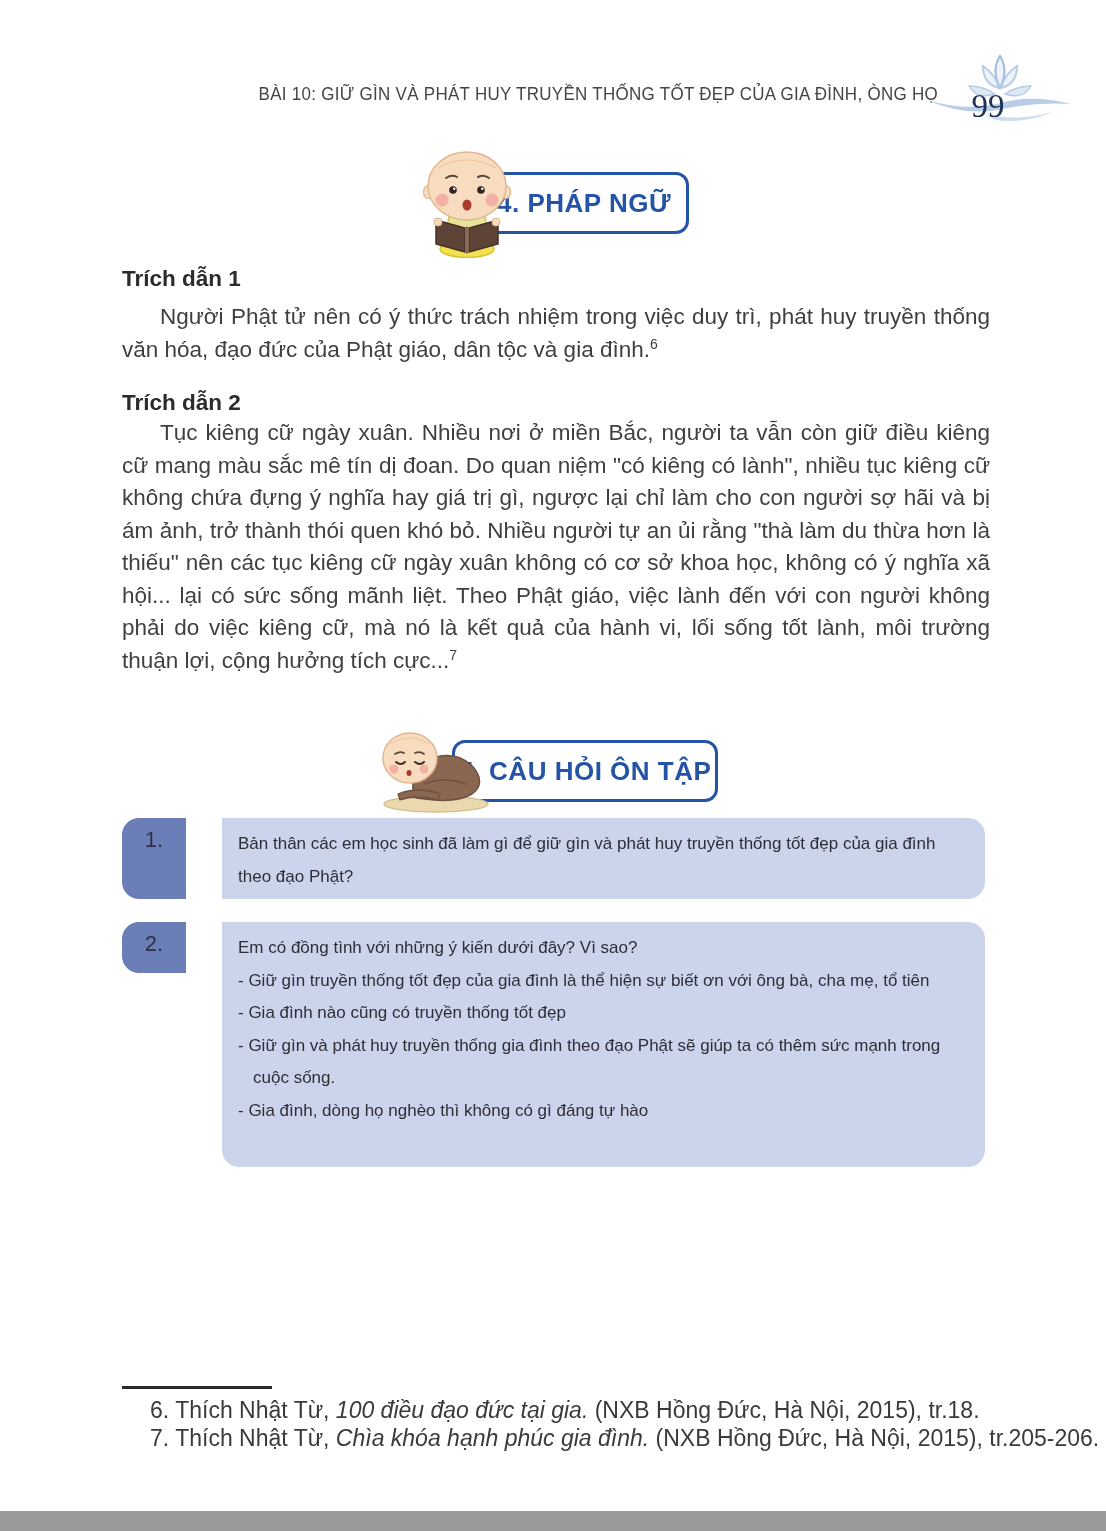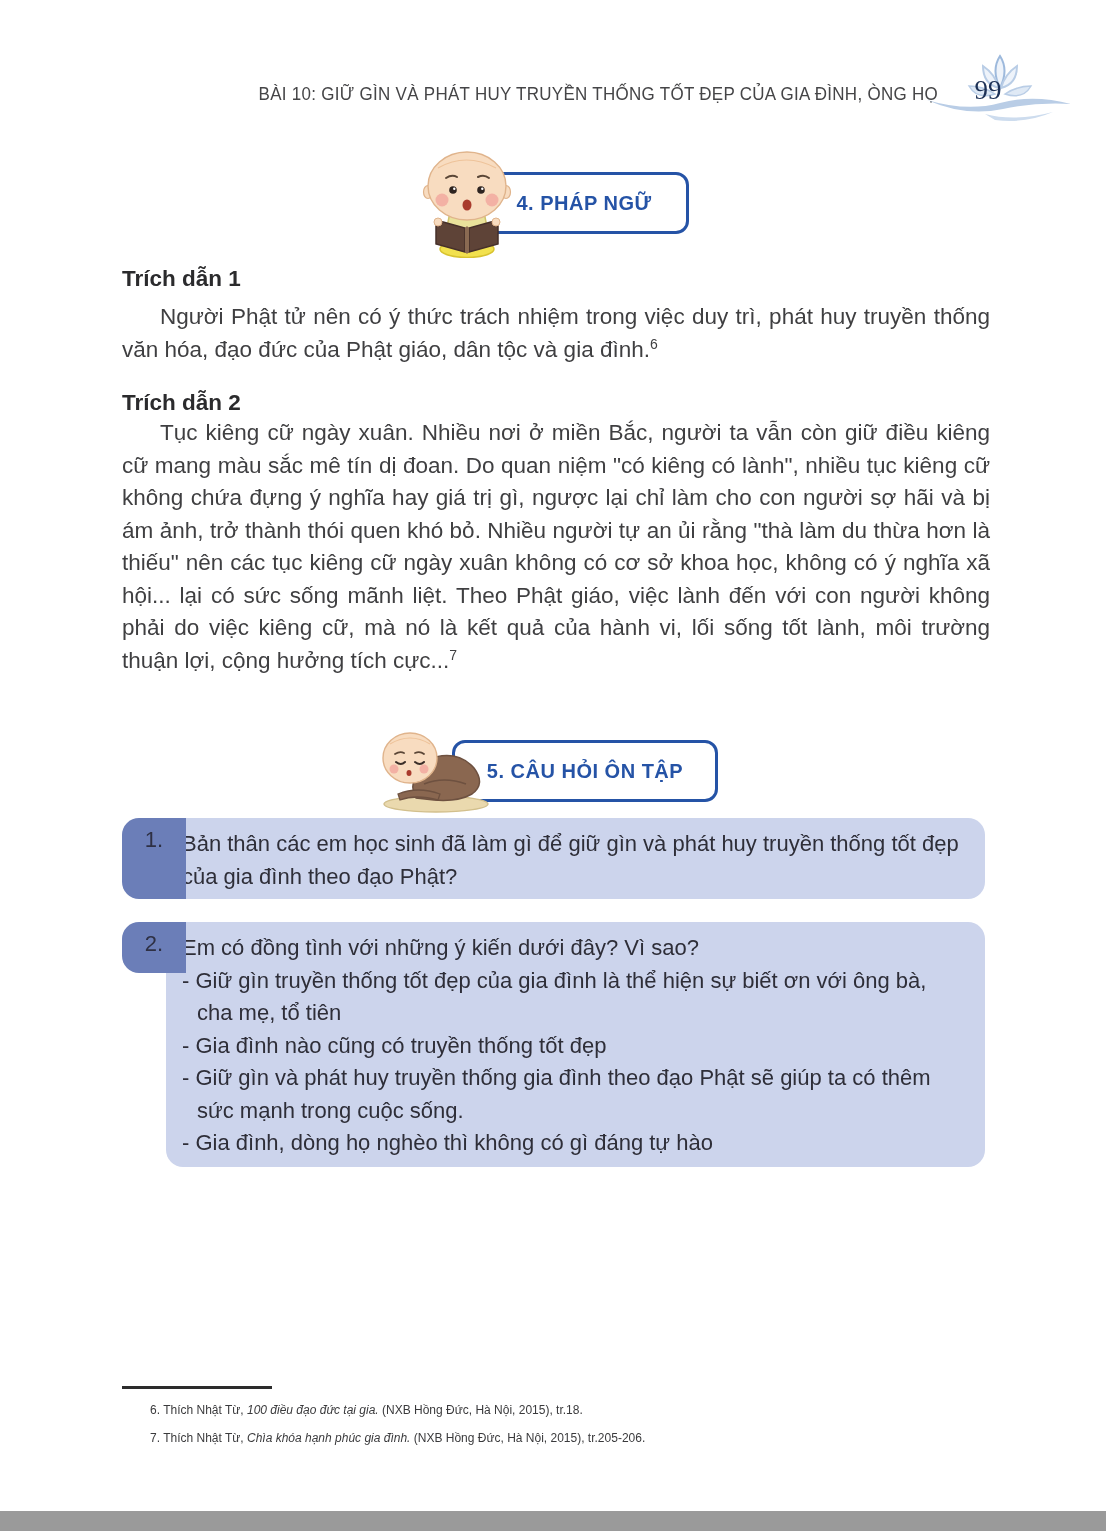--- a/index.html
+++ b/index.html
@@ -11,31 +11,31 @@
 
   
   .header-title {
     position:absolute; top:84px; left:0; width:938px;
     text-align:right; font-size:17.5px; letter-spacing:.3px;
     color:#454547; white-space:nowrap;
     transform:scaleX(.97); transform-origin:right center;
   }
   .lotus-wrap { position:absolute; top:52px; left:925px; width:150px; height:80px; }
   .page-number {
-    position:absolute; top:75px; left:958px; width:60px; text-align:center;
-    font-family:"Liberation Serif", serif; font-size:27px; color:#1d3156;
+    position:absolute; top:88px; left:958px; width:60px; text-align:center;
+    font-family:"Liberation Serif", serif; font-size:33px; color:#1d3156;
   }
 
   
   .badge-unit { position:absolute; }
   .badge-box {
     position:absolute; background:#fff; border:3.5px solid #2553a6;
     border-radius:13px; display:flex; align-items:center; justify-content:center;
   }
-  .badge-label { color:#2553a6; font-weight:bold; font-size:20px; letter-spacing:.5px; white-space:nowrap; }
+  .badge-label { color:#2553a6; font-weight:bold; font-size:26px; letter-spacing:.5px; white-space:nowrap; }
   .monk-svg { position:absolute; }
 
   
   .quote-heading {
     position:absolute; left:122px; font-size:22.5px; font-weight:bold; color:#2b2b2d;
   }
   .quote-para {
     position:absolute; left:122px; width:868px; font-size:22.5px;
     line-height:32.5px; text-align:justify; color:#3f3f41;
   }
@@ -43,30 +43,30 @@
   sup.fn-ref { font-size:14px; line-height:0; }
 
   
   .question-row { position:absolute; left:122px; width:863px; }
   .q-tab {
     position:absolute; left:0; top:0; width:64px; background:#6b7eb8;
     border-radius:17px 0 0 17px; text-align:center; padding-top:9px;
     font-size:22px; color:#2e3044;
   }
   .q-body {
-    margin-left:44px; background:#ccd4ec; height:100%;
-    padding:10px 26px 10px 16px; font-size:22px; line-height:32.5px; color:#2e2e38;
+    margin-left:100px; background:#ccd4ec; height:100%;
+    padding:10px 26px 10px 16px; font-size:17px; line-height:32.5px; color:#2e2e38;
   }
   .q-body.r-right { border-radius:0 17px 17px 0; }
   .q-body.r-bottomleft { border-radius:0 17px 17px 17px; }
   .q-bullet { text-indent:-15px; padding-left:15px; }
 
   
   .fn-rule { position:absolute; left:122px; top:1386px; width:150px; height:3px; background:#2c2c2c; }
-  .footnotes { position:absolute; left:150px; top:1397px; font-size:12px; line-height:27.5px; color:#3a3a3c; }
+  .footnotes { position:absolute; left:150px; top:1397px; font-size:23px; line-height:27.5px; color:#3a3a3c; }
   .footnotes .fn-title { font-style:italic; }
 </style>
 </head>
 <body>
 
 <div class="page">
 
   <div class="header-title">BÀI 10: GIỮ GÌN VÀ PHÁT HUY TRUYỀN THỐNG TỐT ĐẸP CỦA GIA ĐÌNH, ÒNG HỌ</div>
 
   <div class="lotus-wrap">

